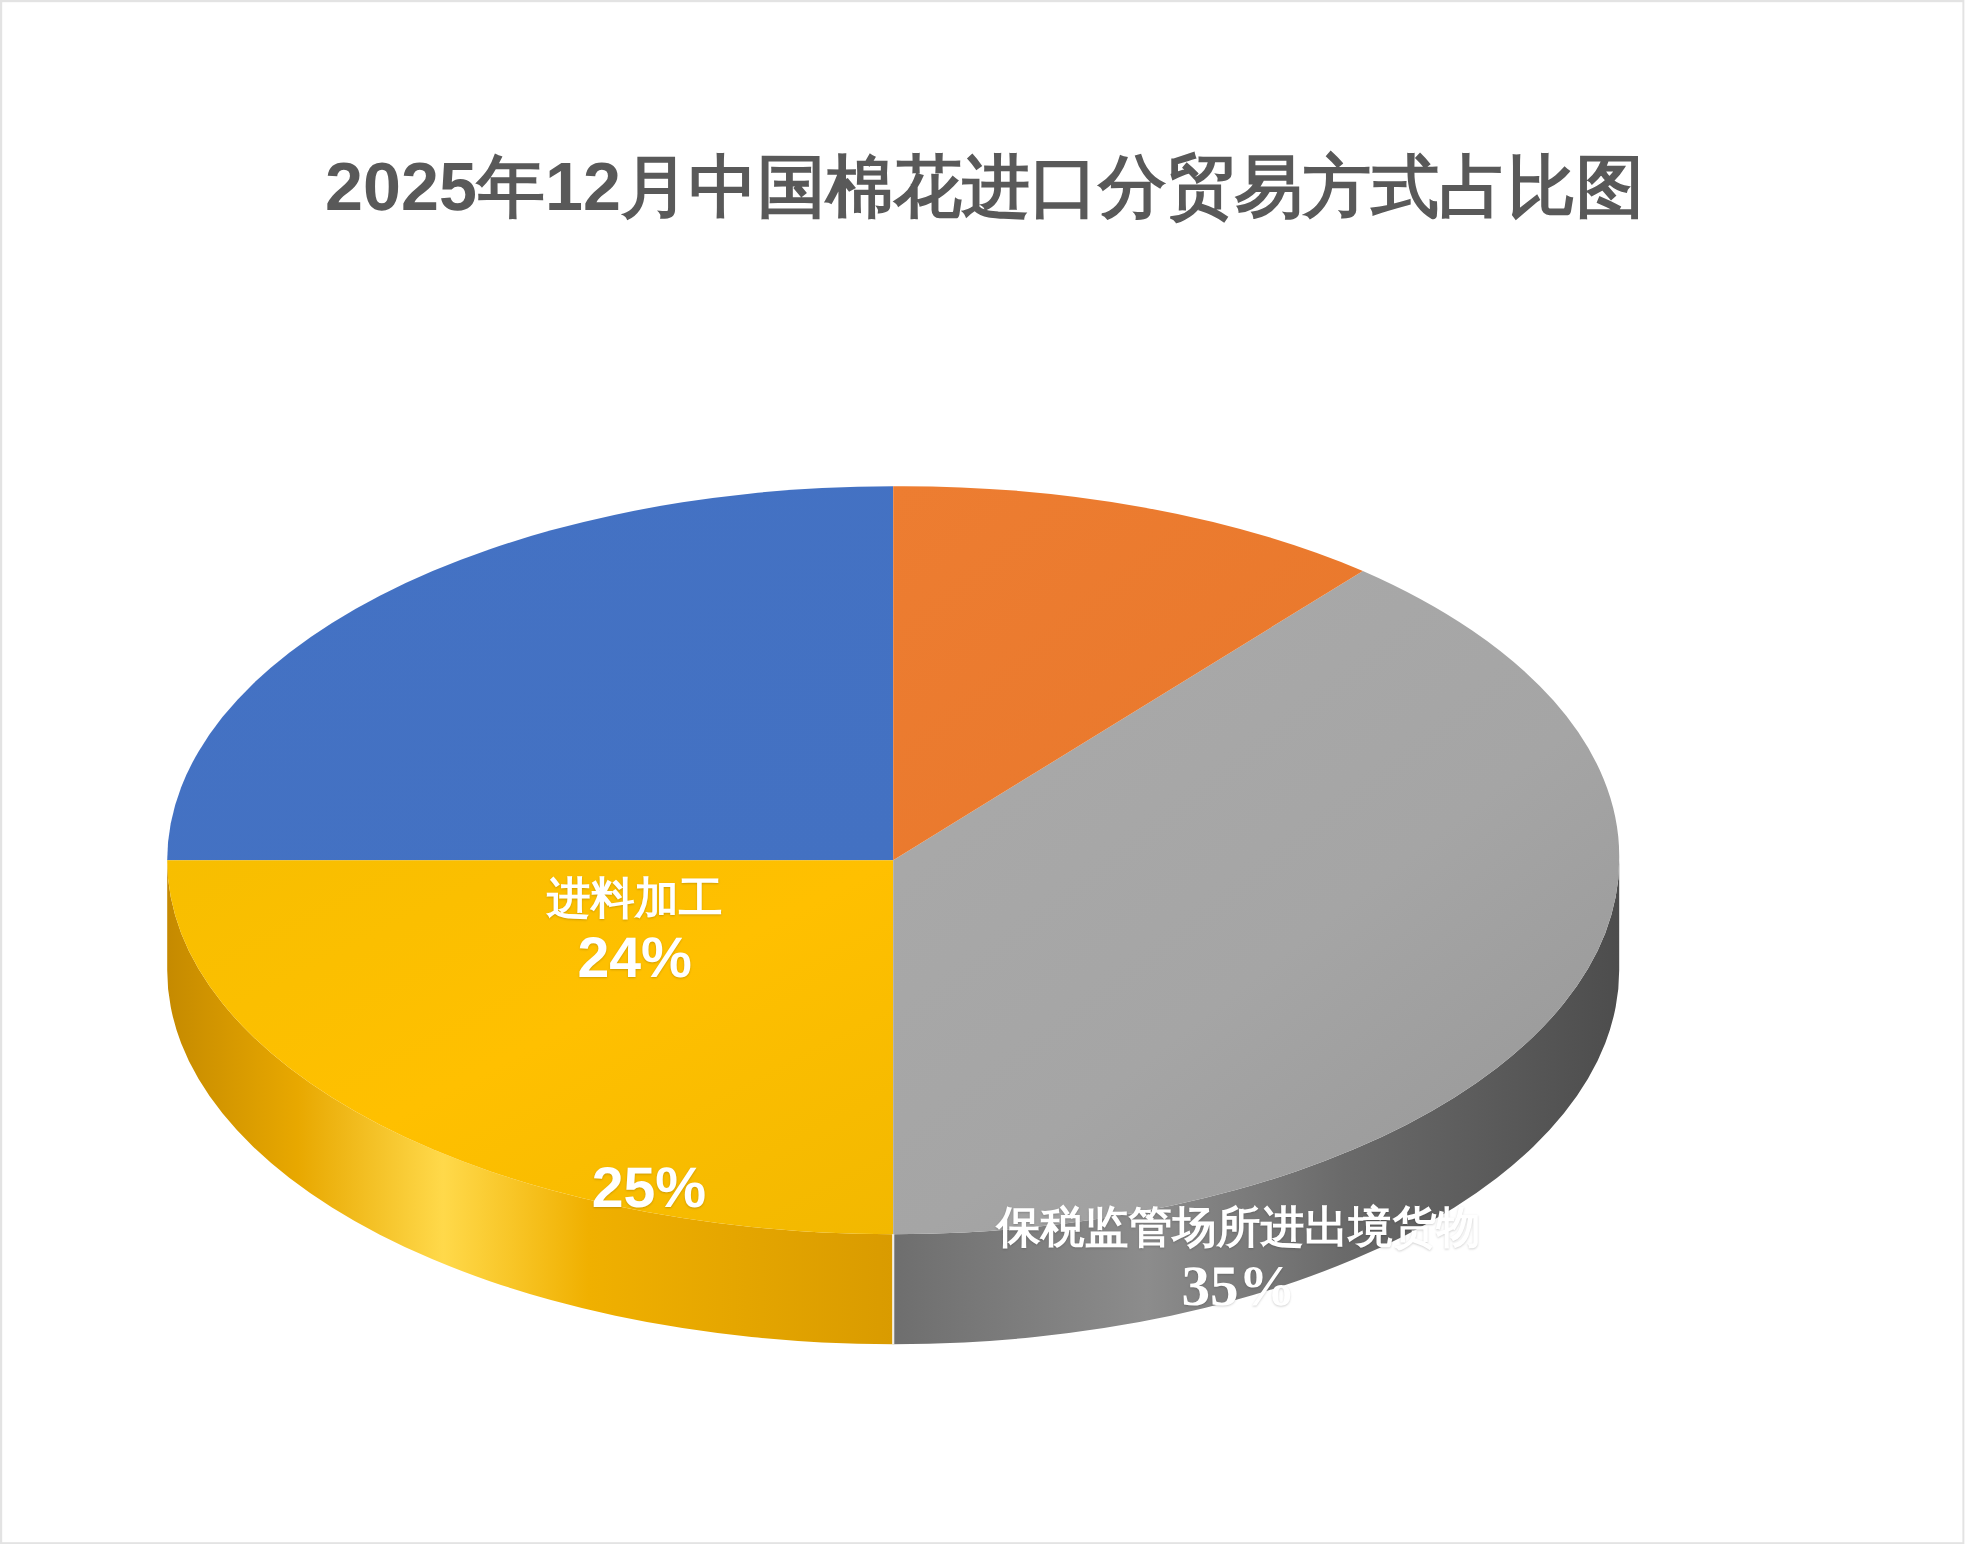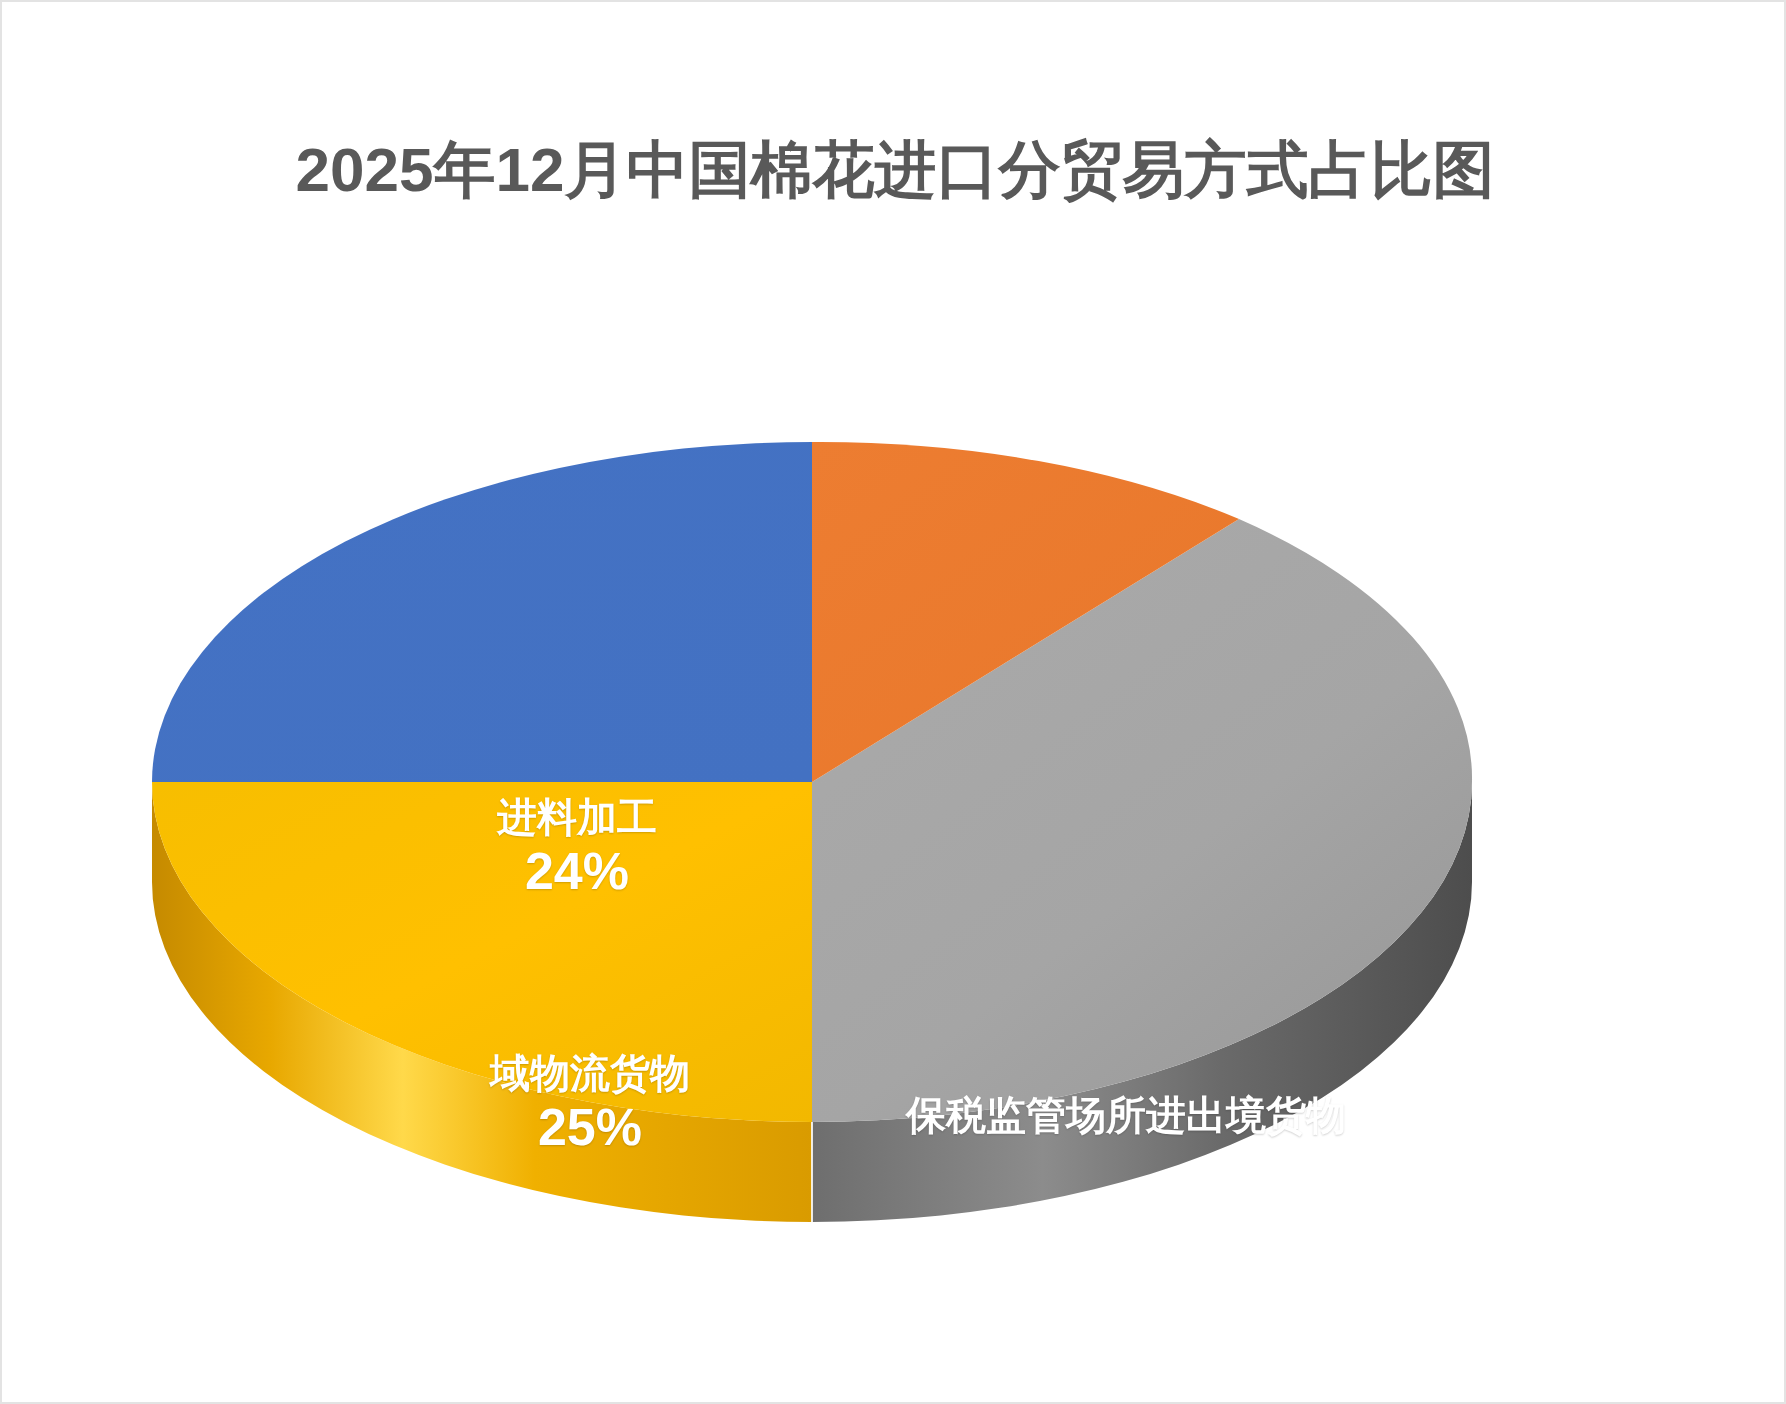--- a/index.html
+++ b/index.html
@@ -153,21 +153,21 @@
     <div class="slice-label" id="label-general">
       <span class="lbl-name">进料加工</span>
       <span class="lbl-pct">24%</span>
     </div>
 
     <div class="slice-label" id="label-process">
     </div>
 
     <div class="slice-label" id="label-bonded">
       <span class="lbl-name">保税监管场所进出境货物</span>
+      <span class="lbl-pct">35%</span>
     </div>
 
     <div class="slice-label" id="label-customs">
-      <span class="lbl-name">域物流货物</span>
       <span class="lbl-pct">25%</span>
     </div>
   </div>
 
 </div>
 
 </body></html>

